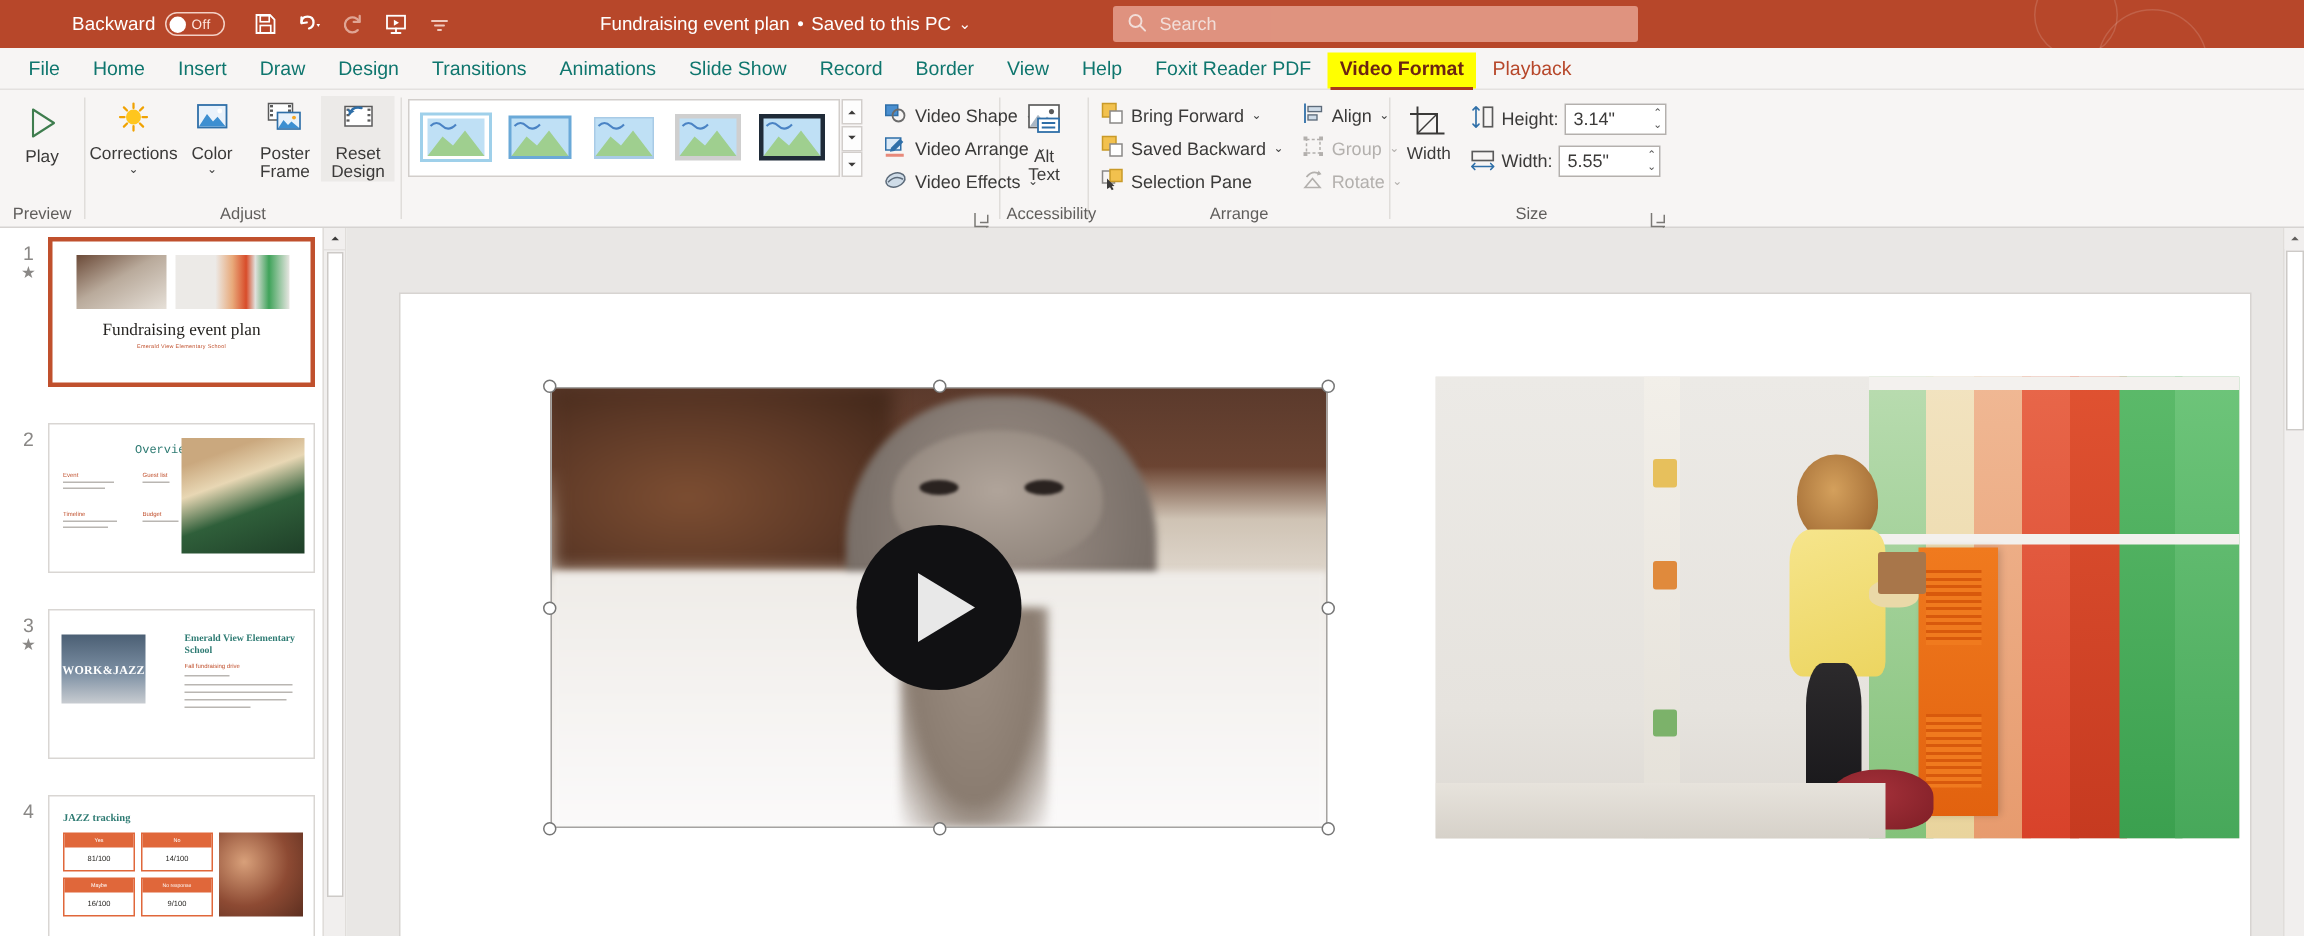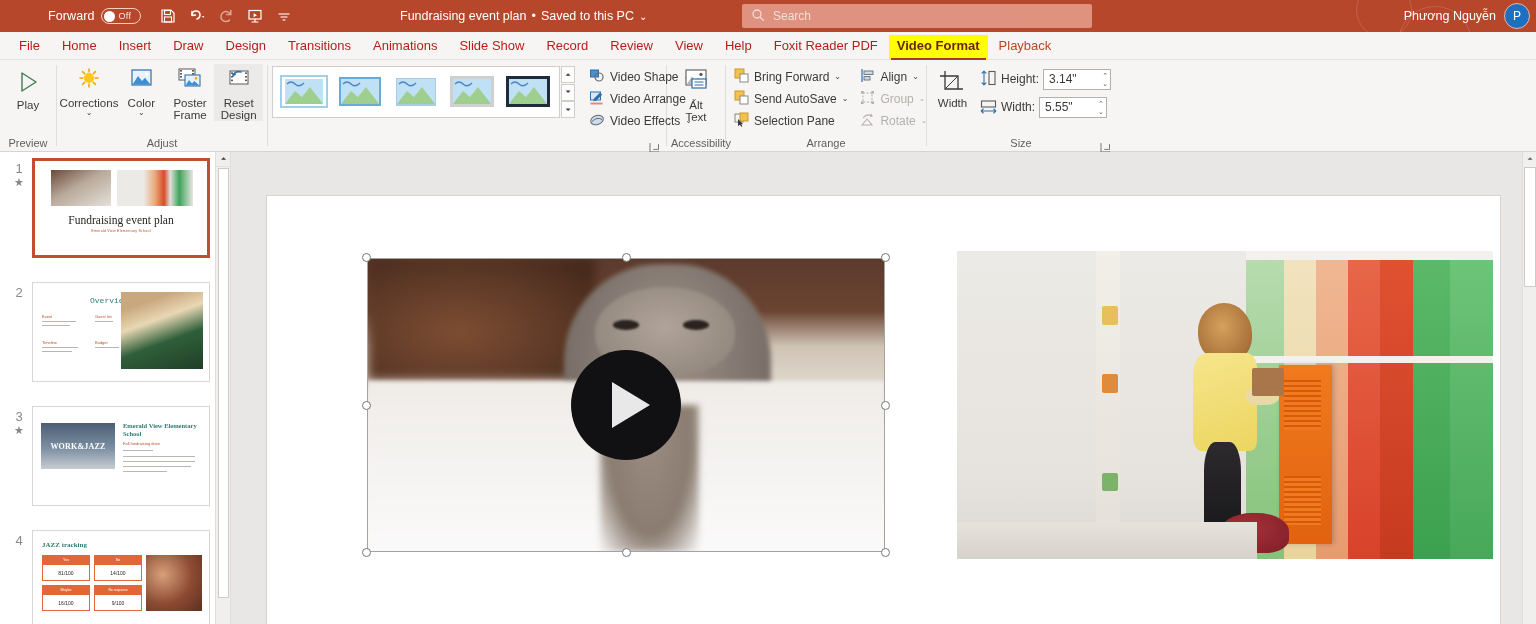--- a/index.html
+++ b/index.html
@@ -52,21 +52,21 @@
     position: absolute; border: 1px solid rgba(255,255,255,.14); border-radius: 50%;
     pointer-events: none;
   }
 
   
   .tabstrip {
     height: 28px; background: #f7f5f4; display: flex; align-items: flex-end;
     padding-left: 8px; position: relative; border-bottom: 1px solid #e4e1df;
   }
   .tab {
-    font-size: 13px; color: #b91c1c; padding: 3px 11px 6px 11px; white-space: nowrap;
+    font-size: 13px; color: #0f766e; padding: 3px 11px 6px 11px; white-space: nowrap;
     position: relative;
   }
   .tab.ctx-active {
     background: #ffff00; color: #6b2412; font-weight: bold; padding-left: 8px; padding-right: 8px;
   }
   .tab.ctx-active::after {
     content: ""; position: absolute; left: 2px; right: 2px; bottom: -1px; height: 2px;
     background: #a8391e;
   }
   .tab.ctx { color: #b7472a; }
@@ -191,21 +191,21 @@
   svg { shape-rendering: geometricPrecision; }
 </style>
 </head>
 <body>
 
 <div class="titlebar">
   <div class="deco-circle" style="left:1356px; top:-18px; width:56px; height:56px;"></div>
   <div class="deco-circle" style="left:1398px; top:6px; width:74px; height:74px;"></div>
 
   <div class="autosave-wrap">
-    <span class="autosave-label">Forward</span>
+    <span class="autosave-label">Backward</span>
     <span class="toggle">
       <span class="knob"></span>
       <span class="state">Off</span>
     </span>
   </div>
 
   <div class="qat">
     <span class="qat-btn">
       <svg width="16" height="16" viewBox="0 0 16 16">
           <path d="M2 2h9l3 3v9H2V2z" fill="none" stroke="#fff" stroke-width="1.2"></path>
@@ -250,37 +250,33 @@
   <div class="searchbox">
     <span>
       <svg width="14" height="14" viewBox="0 0 14 14">
           <circle cx="6" cy="6" r="4" fill="none" stroke="#fff" stroke-width="1.3"></circle>
           <path d="M9.2 9.2L12.4 12.4" stroke="#fff" stroke-width="1.3" stroke-linecap="round"></path>
         </svg>
     </span>
     <span class="ph">Search</span>
   </div>
 
-  <div class="user-area">
-    <span class="user-name">Phương Nguyễn</span>
-    <span class="avatar">P</span>
-  </div>
 </div>
 
 <div class="tabstrip">
   <div class="tab">File</div>
   <div class="tab">Home</div>
   <div class="tab">Insert</div>
   <div class="tab">Draw</div>
   <div class="tab">Design</div>
   <div class="tab">Transitions</div>
   <div class="tab">Animations</div>
   <div class="tab">Slide Show</div>
   <div class="tab">Record</div>
-  <div class="tab">Review</div>
+  <div class="tab">Border</div>
   <div class="tab">View</div>
   <div class="tab">Help</div>
   <div class="tab">Foxit Reader PDF</div>
   <div class="tab ctx-active">Video Format</div>
   <div class="tab ctx">Playback</div>
 </div>
 
 <div class="ribbon">
 
   <div class="group" style="width:56px;">
@@ -481,21 +477,21 @@
           <span>Bring Forward</span>
           <span class="caret">⌄</span>
         </div>
         <div class="smallrow">
           <span>
             <svg width="15" height="15" viewBox="0 0 15 15">
                 <rect x="1" y="1" width="9" height="9" fill="#f2c14e" stroke="#c99a28" stroke-width="1"></rect>
                 <rect x="6" y="6" width="8" height="8" fill="#fff" stroke="#8a8886" stroke-width="1"></rect>
               </svg>
           </span>
-          <span>Send AutoSave</span>
+          <span>Saved Backward</span>
           <span class="caret">⌄</span>
         </div>
         <div class="smallrow">
           <span>
             <svg width="15" height="15" viewBox="0 0 15 15">
                 <rect x="1" y="2" width="8" height="8" fill="none" stroke="#8a8886" stroke-width="1"></rect>
                 <rect x="6" y="1" width="8" height="8" fill="#f2c14e" stroke="#c99a28" stroke-width="1"></rect>
                 <path d="M4 7l5 5-1.8.2 1.2 2-1.2.6-1.2-2L4 14z" fill="#3b3a39"></path>
               </svg>
           </span>
@@ -638,21 +634,21 @@
         <div style="position:absolute; left:88px; top:9px; width:82px; height:77px; background:linear-gradient(160deg,#caa87e 18%,#e8d7b4 38%,#2f5f3a 62%,#1f3f28);"></div>
       </div>
     </div>
 
     <div class="thumb-row" style="margin-top:18px;">
       <div class="thumb-meta">
         <div class="thumb-num">3</div>
         <div class="thumb-star">★</div>
       </div>
       <div class="slide-thumb">
-        <div style="position:absolute; left:8px; top:16px; width:74px; height:46px; background:linear-gradient(180deg,#4b5f74,#7c8fa3 55%,#c8ccd1); display:flex; align-items:center; justify-content:center;">
+        <div style="position:absolute; left:8px; top:16px; width:56px; height:46px; background:linear-gradient(180deg,#4b5f74,#7c8fa3 55%,#c8ccd1); display:flex; align-items:center; justify-content:center;">
           <span style="font-family:'Liberation Serif',serif; font-size:8px; color:#fff; font-weight:bold; letter-spacing:.2px;">WORK&amp;JAZZ</span>
         </div>
         <div style="position:absolute; left:90px; top:15px; width:76px; font-family:'Liberation Serif',serif; font-size:6.5px; line-height:8px; color:#2e7b73; font-weight:bold;">Emerald View Elementary School</div>
         <div style="position:absolute; left:90px; top:34px; font-size:4px; color:#c0502d;">Fall fundraising drive</div>
         <div style="position:absolute; left:90px; top:43px; width:30px; height:1px; background:#b9b6b2;"></div>
         <div style="position:absolute; left:90px; top:49px; width:72px; height:1px; background:#b9b6b2;"></div>
         <div style="position:absolute; left:90px; top:54px; width:72px; height:1px; background:#b9b6b2;"></div>
         <div style="position:absolute; left:90px; top:59px; width:68px; height:1px; background:#b9b6b2;"></div>
         <div style="position:absolute; left:90px; top:64px; width:44px; height:1px; background:#b9b6b2;"></div>
       </div>

